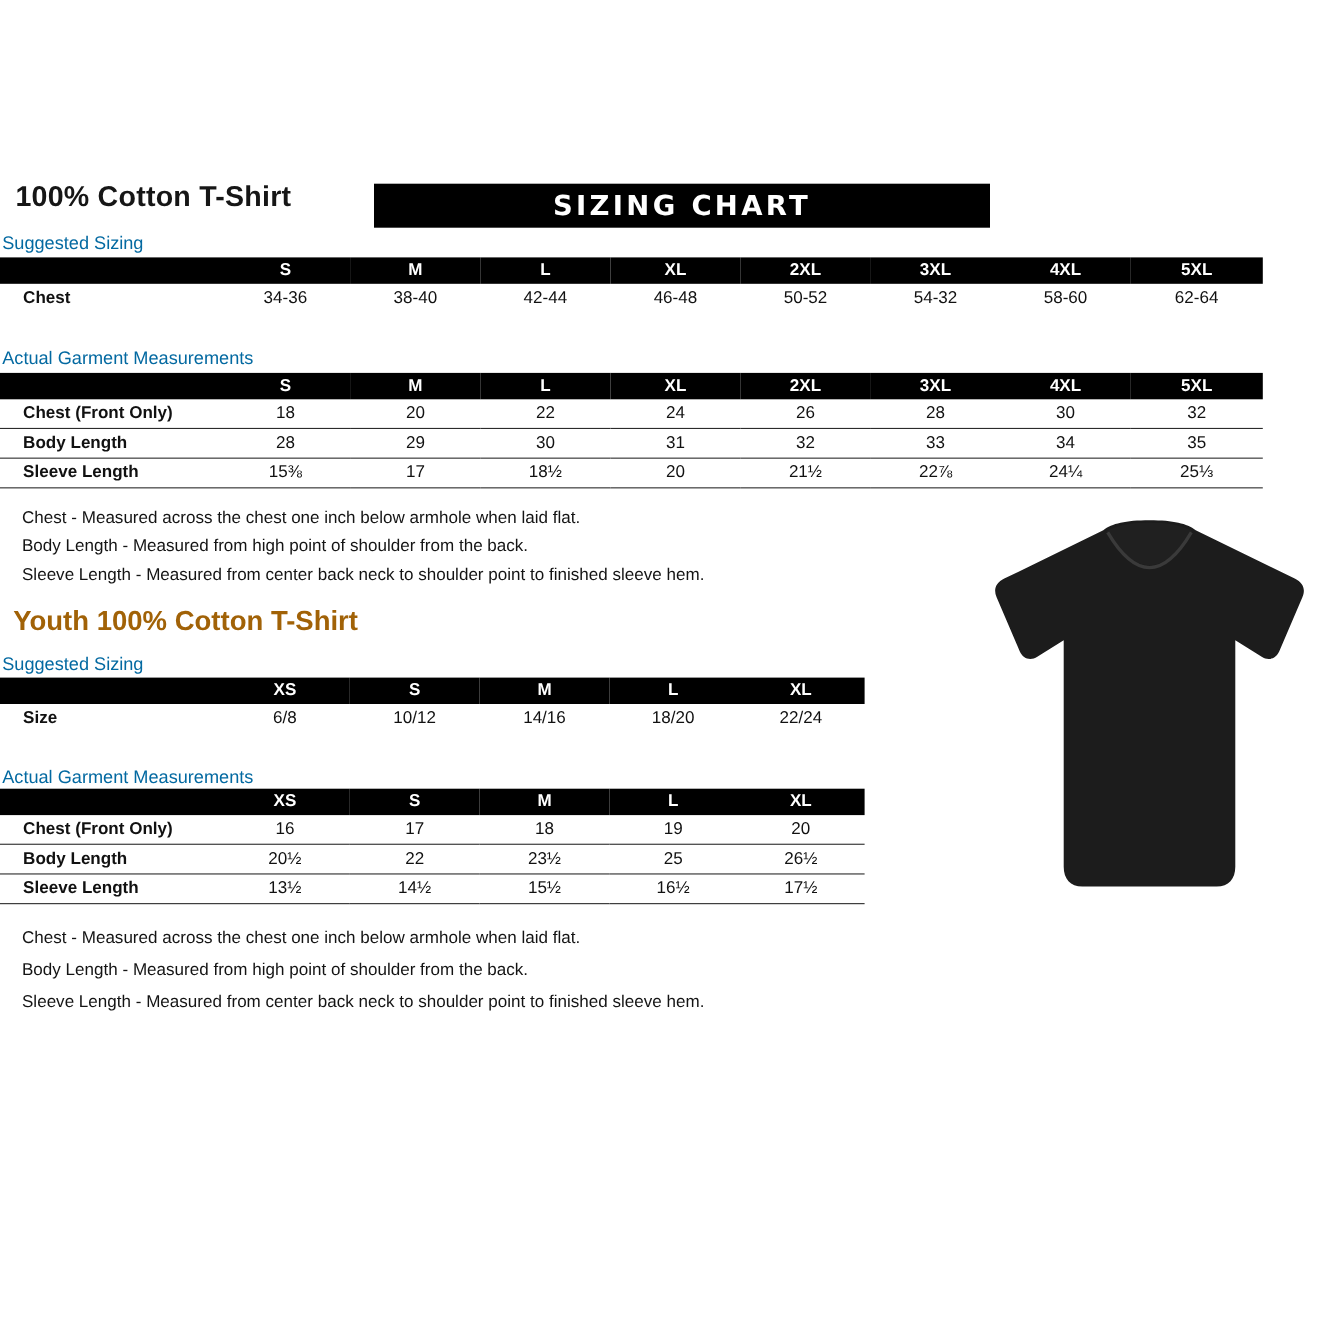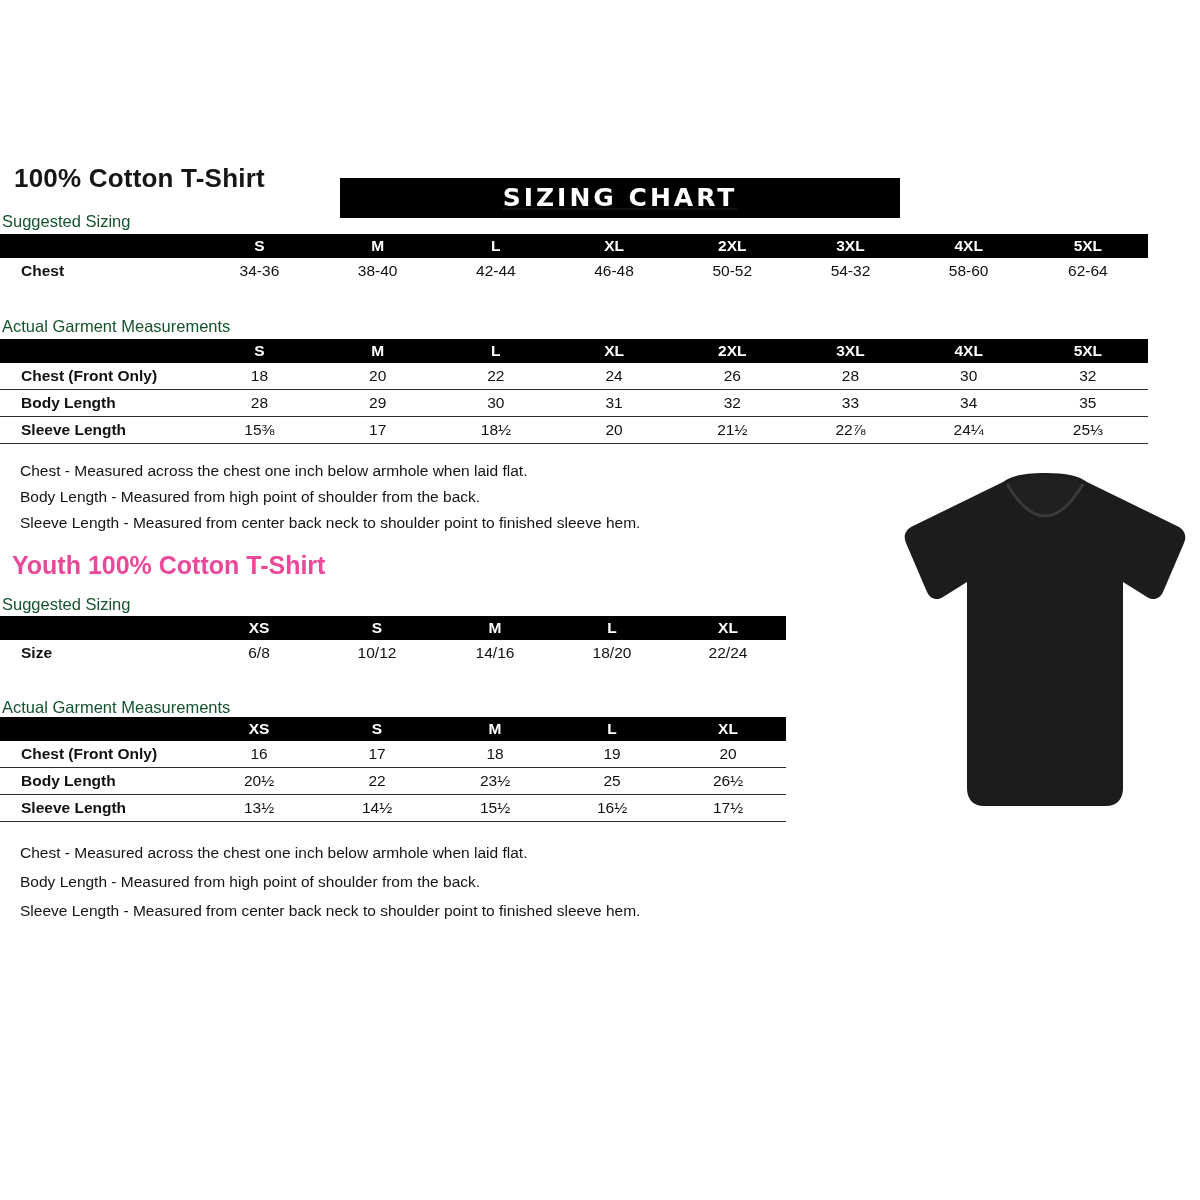--- a/index.html
+++ b/index.html
@@ -30,42 +30,41 @@
     top: 163px;
     font-size: 26px;
     font-weight: 700;
     letter-spacing: .2px;
     color: #161616;
     white-space: nowrap;
   }
   .sizing-banner {
     position: absolute;
     left: 340px;
-    top: 178px;
+    top: 167px;
     width: 560px;
     height: 40px;
     background: #000000;
-    text-decoration: underline;
   }
   .sizing-banner span {
     display: block;
     text-align: center;
     color: #ffffff;
     font-weight: 700;
     font-size: 25px;
     letter-spacing: 3px;
     line-height: 40px;
     font-family: "DejaVu Sans", sans-serif;
   }
 
   .sublabel {
     position: absolute;
     left: 2px;
     font-size: 16.5px;
-    color: #14532d;
+    color: #0369a1;
     white-space: nowrap;
   }
 
   
   .tbl {
     position: absolute;
     border-collapse: collapse;
     table-layout: fixed;
   }
   .tbl td, .tbl th {
@@ -112,21 +111,21 @@
     white-space: nowrap;
     line-height: 1.0;
   }
 
   .youth-title {
     position: absolute;
     left: 12px;
     top: 551px;
     font-size: 25px;
     font-weight: 700;
-    color: #ec4899;
+    color: #a16207;
     white-space: nowrap;
   }
 
   
   .shirt {
     position: absolute;
     left: 895px;
     top: 470px;
     width: 300px;
     height: 345px;

